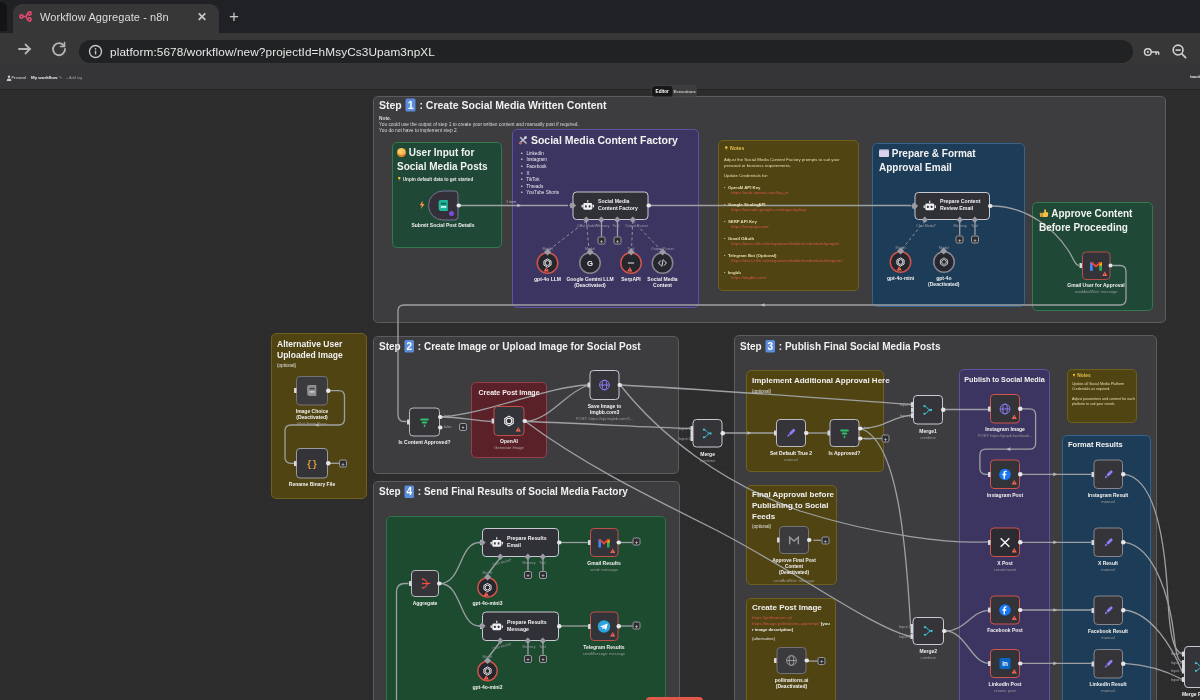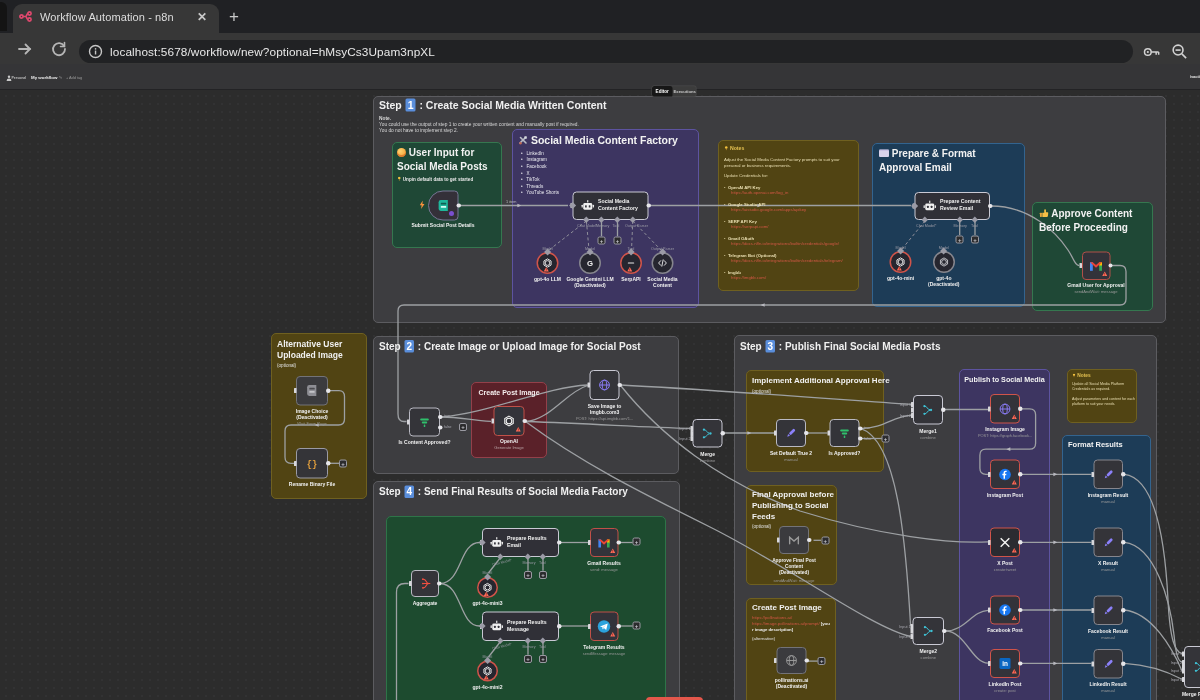--- a/index.html
+++ b/index.html
@@ -855,21 +855,21 @@
 <div style="position:absolute;left:0;top:2px;width:7px;height:29px;background:#141414;border-radius:0 6px 0 0;z-index:21"></div>
 <div style="position:absolute;left:13px;top:4px;width:206px;height:29px;background:#373737;border-radius:9px 9px 0 0;z-index:21"></div>
 <svg style="position:absolute;left:19px;top:11px;z-index:22" width="15" height="11" viewBox="0 0 30 22">
     <g fill="none" stroke="#e0486e" stroke-width="3.4">
       <circle cx="5" cy="11" r="3.2"></circle>
       <circle cx="21" cy="5" r="3.2"></circle>
       <circle cx="21" cy="17" r="3.2"></circle>
       <path d="M8 11 h5 M13 11 c3 0 2 -6 5 -6 M13 11 c3 0 2 6 5 6"></path>
     </g>
   </svg>
-<div style="position:absolute;left:40px;top:11px;font-size:11px;color:#dddddd;z-index:22;letter-spacing:.1px">Workflow Automation - n8n</div>
+<div style="position:absolute;left:40px;top:11px;font-size:11px;color:#dddddd;z-index:22;letter-spacing:.1px">Workflow Aggregate - n8n</div>
 <div style="position:absolute;left:197px;top:10px;font-size:12px;color:#c9c9c9;z-index:22;font-weight:600">✕</div>
 <div style="position:absolute;left:229px;top:7px;font-size:17px;color:#c9c9c9;z-index:22;font-weight:400">+</div>
 <div style="position:absolute;left:0;top:33px;width:1200px;height:31px;background:#373737;z-index:20"></div>
 <svg style="position:absolute;left:17px;top:41px;z-index:22" width="16" height="16" viewBox="0 0 16 16">
     <g fill="none" stroke="#b6b6b6" stroke-width="1.8" stroke-linecap="round">
       <line x1="2" y1="8" x2="13" y2="8"></line>
       <path d="M8.5 3.5 L13 8 L8.5 12.5"></path>
     </g>
   </svg>
 <svg style="position:absolute;left:51px;top:41px;z-index:22" width="16" height="16" viewBox="0 0 16 16">
@@ -877,21 +877,21 @@
       <path d="M13.2 5.2 A6 6 0 1 0 14 8"></path>
       <path d="M13.5 1.5 L13.5 5.5 L9.5 5.5" stroke-width="1.6"></path>
     </g>
   </svg>
 <div style="position:absolute;left:79px;top:40px;width:1054px;height:23px;background:#212224;border-radius:12px;z-index:21"></div>
 <svg style="position:absolute;left:88px;top:44px;z-index:22" width="15" height="15" viewBox="0 0 16 16">
     <circle cx="8" cy="8" r="6.4" fill="none" stroke="#c6c6c6" stroke-width="1.5"></circle>
     <rect x="7.3" y="7" width="1.5" height="4.2" fill="#c6c6c6"></rect>
     <rect x="7.3" y="4.4" width="1.5" height="1.6" fill="#c6c6c6"></rect>
   </svg>
-<div style="position:absolute;left:110px;top:45px;font-size:11.8px;color:#e8e8e8;z-index:22;letter-spacing:.1px">localhost:5678/workflow/new?optional=hMsyCs3Upam3npXL</div>
+<div style="position:absolute;left:110px;top:45px;font-size:11.8px;color:#e8e8e8;z-index:22;letter-spacing:.1px">platform:5678/workflow/new?projectId=hMsyCs3Upam3npXL</div>
 <svg style="position:absolute;left:1142px;top:44px;z-index:22" width="20" height="16" viewBox="0 0 24 18">
     <g fill="none" stroke="#d2d2d2" stroke-width="1.8">
       <circle cx="7" cy="9" r="4"></circle>
       <path d="M11 9 h9 M17 9 v3.4 M20 9 v3.4"></path>
     </g>
     <circle cx="7" cy="9" r="1.3" fill="#d2d2d2"></circle>
   </svg>
 <svg style="position:absolute;left:1171px;top:43px;z-index:22" width="17" height="17" viewBox="0 0 18 18">
     <g fill="none" stroke="#d2d2d2" stroke-width="1.7">
       <circle cx="7.5" cy="7.5" r="5.2"></circle>

